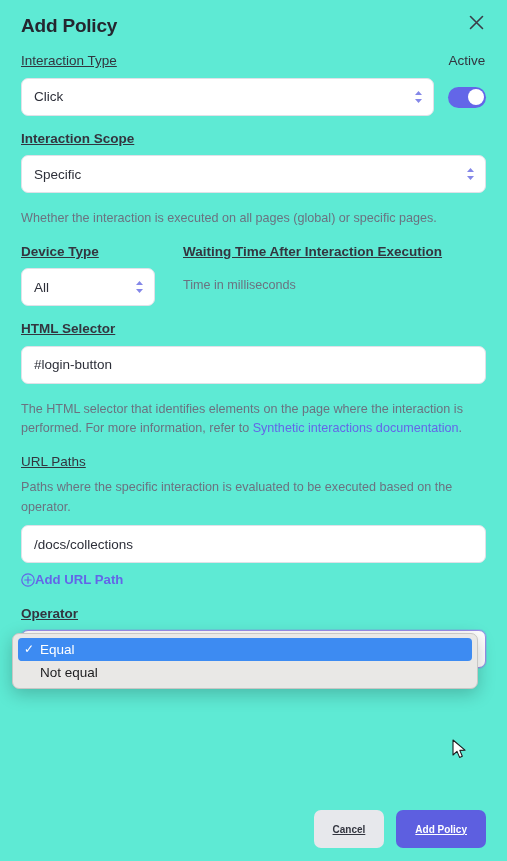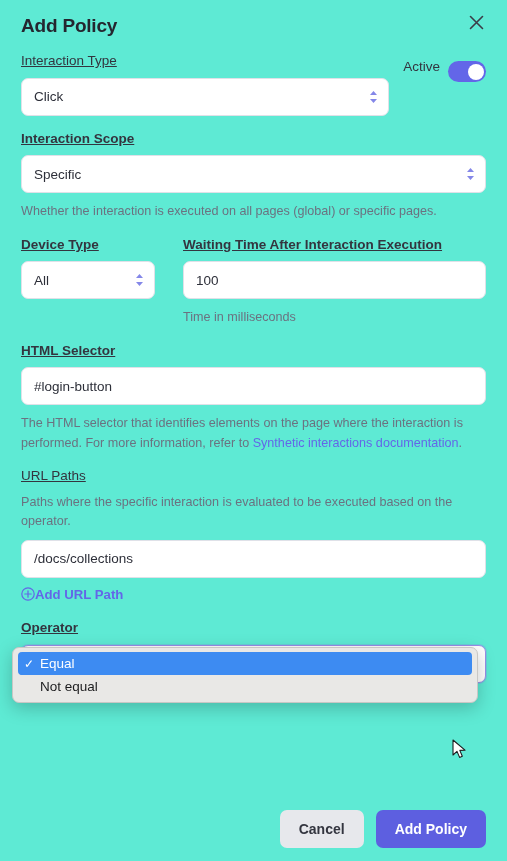--- a/index.html
+++ b/index.html
@@ -59,21 +59,21 @@
     margin-bottom: 8px;
     display: block;
     text-decoration: underline;
   }
   .field-label.bold { font-weight: 700; }
 
   .help-text {
     font-size: 12.6px;
     line-height: 1.55;
     color: #6b7280;
-    margin-top: 9px;
+    margin-top: 16px;
   }
   .help-text a,
   .link {
     color: #6366e8;
     text-decoration: none;
   }
 
   .control {
     width: 100%;
     height: 38px;
@@ -113,21 +113,21 @@
   .row-inline {
     display: flex;
     align-items: flex-start;
     justify-content: space-between;
   }
 
   .group { margin-top: 14px; }
 
   .active-col {
     display: flex;
-    flex-direction: row;
+    flex-direction: column;
     align-items: center;
     gap: 8px;
     padding-left: 14px;
   }
   .active-label {
     font-size: 13.5px;
     color: #33353f;
     line-height: 1.3;
   }
   .toggle {
@@ -230,24 +230,25 @@
     bottom: 13px;
     display: flex;
     justify-content: flex-end;
     gap: 12px;
   }
   .btn {
     height: 38px;
     border-radius: 7px;
     border: none;
     font-family: "Liberation Sans", sans-serif;
-    font-size: 14px;
+    font-size: 10px;
     font-weight: 700;
     cursor: pointer;
     padding: 0 19px;
+    text-decoration: underline;
   }
   .btn-cancel { background: #e7e8ec; color: #33353f; }
   .btn-primary { background: #5d5fe0; color: #ffffff; }
 </style>
 </head>
 <body>
 
 <div class="modal">
 
   <div class="modal-header">
@@ -310,21 +311,20 @@
         <span class="select-arrows">
           <svg width="9" height="14" viewBox="0 0 9 14" fill="none">
             <path d="M4.5 1 L8 5 L1 5 Z" fill="#8487e8"></path>
             <path d="M4.5 13 L1 9 L8 9 Z" fill="#8487e8"></path>
           </svg>
         </span>
       </div>
     </div>
     <div class="col-wait">
       <label class="field-label bold">Waiting Time After Interaction Execution</label>
-      <input class="control" type="text" value="100" style="">
       <div class="help-text">Time in milliseconds</div>
     </div>
   </div>
 
   <div class="group">
     <label class="field-label bold">HTML Selector</label>
     <input class="control" type="text" value="#login-button" style="">
     <div class="help-text">
       <span>The HTML selector that identifies elements on the page where the interaction is performed. For more information, refer to </span><a class="link" href="#">Synthetic interactions documentation</a><span>.</span>
     </div>

